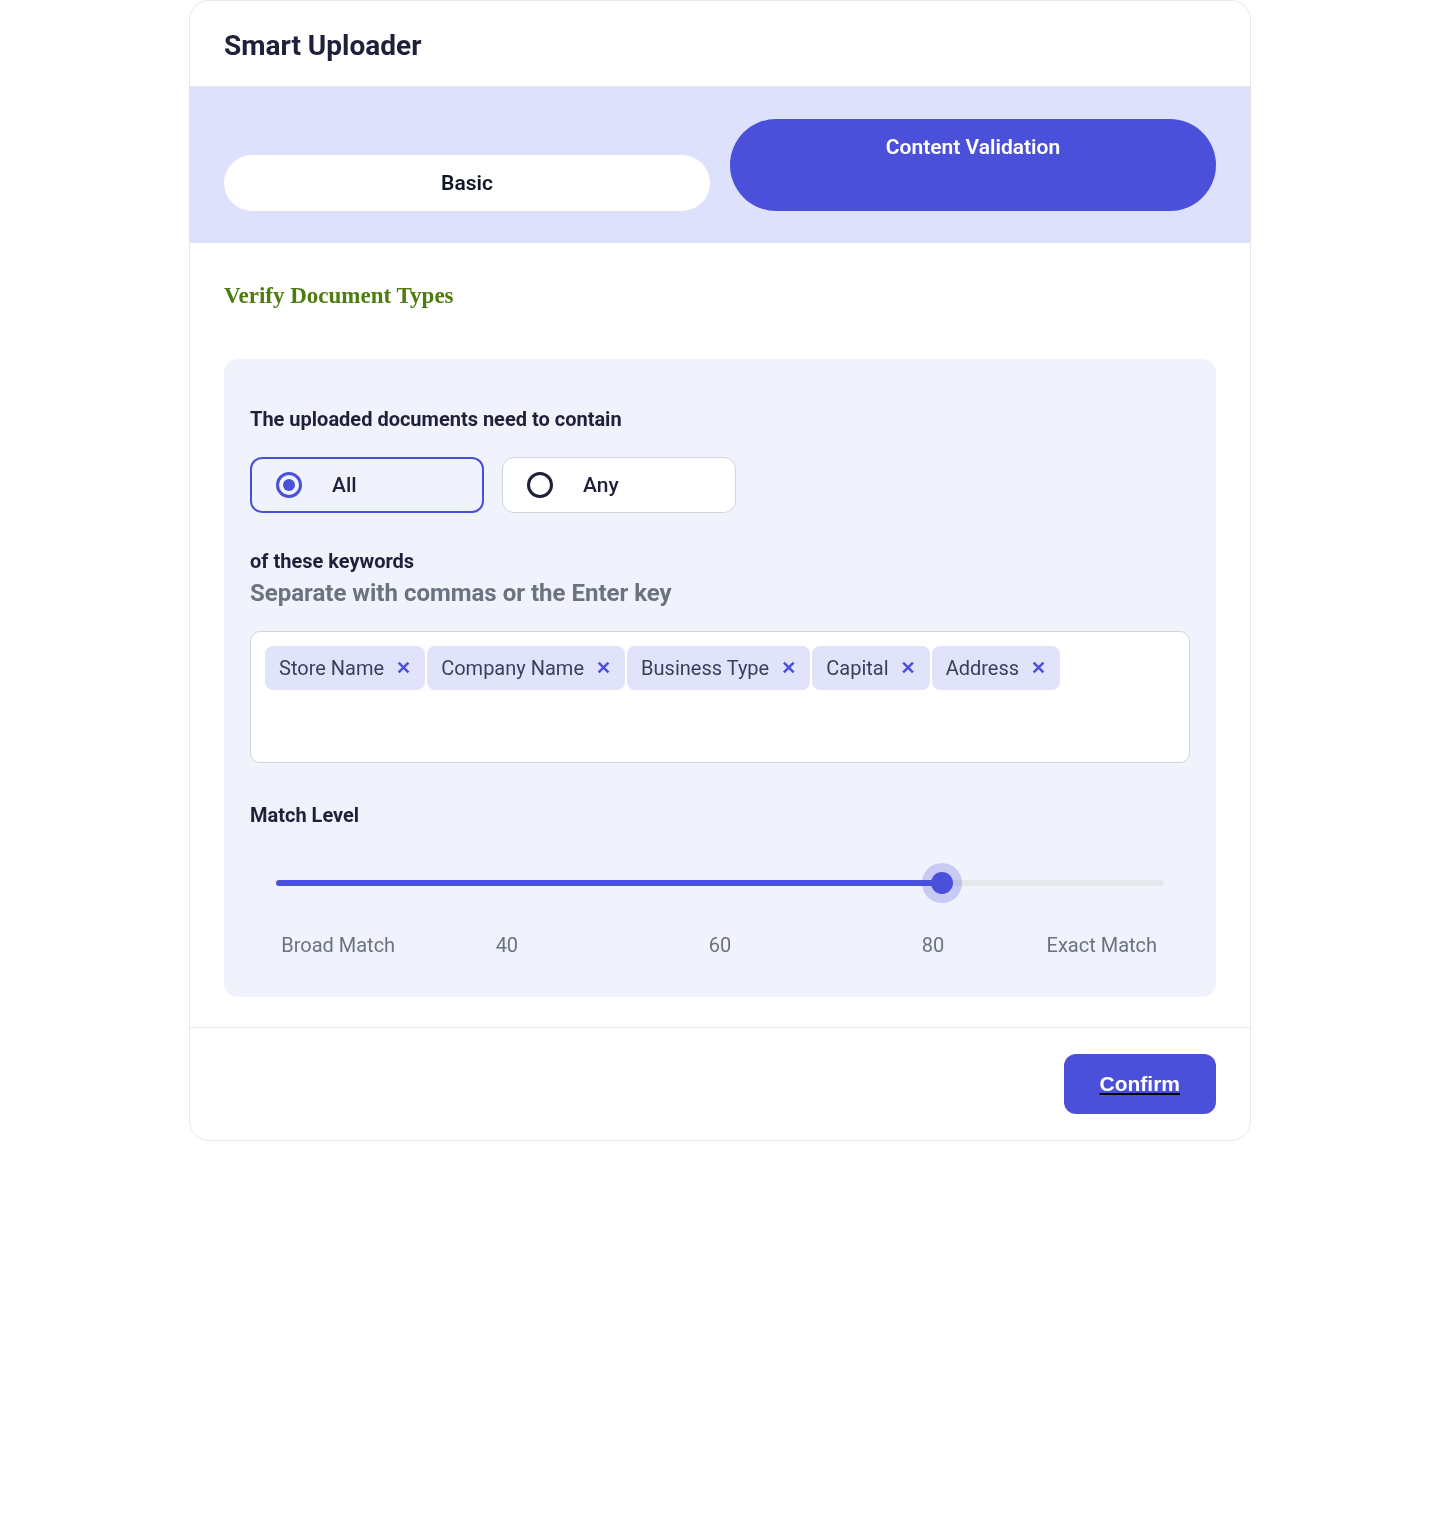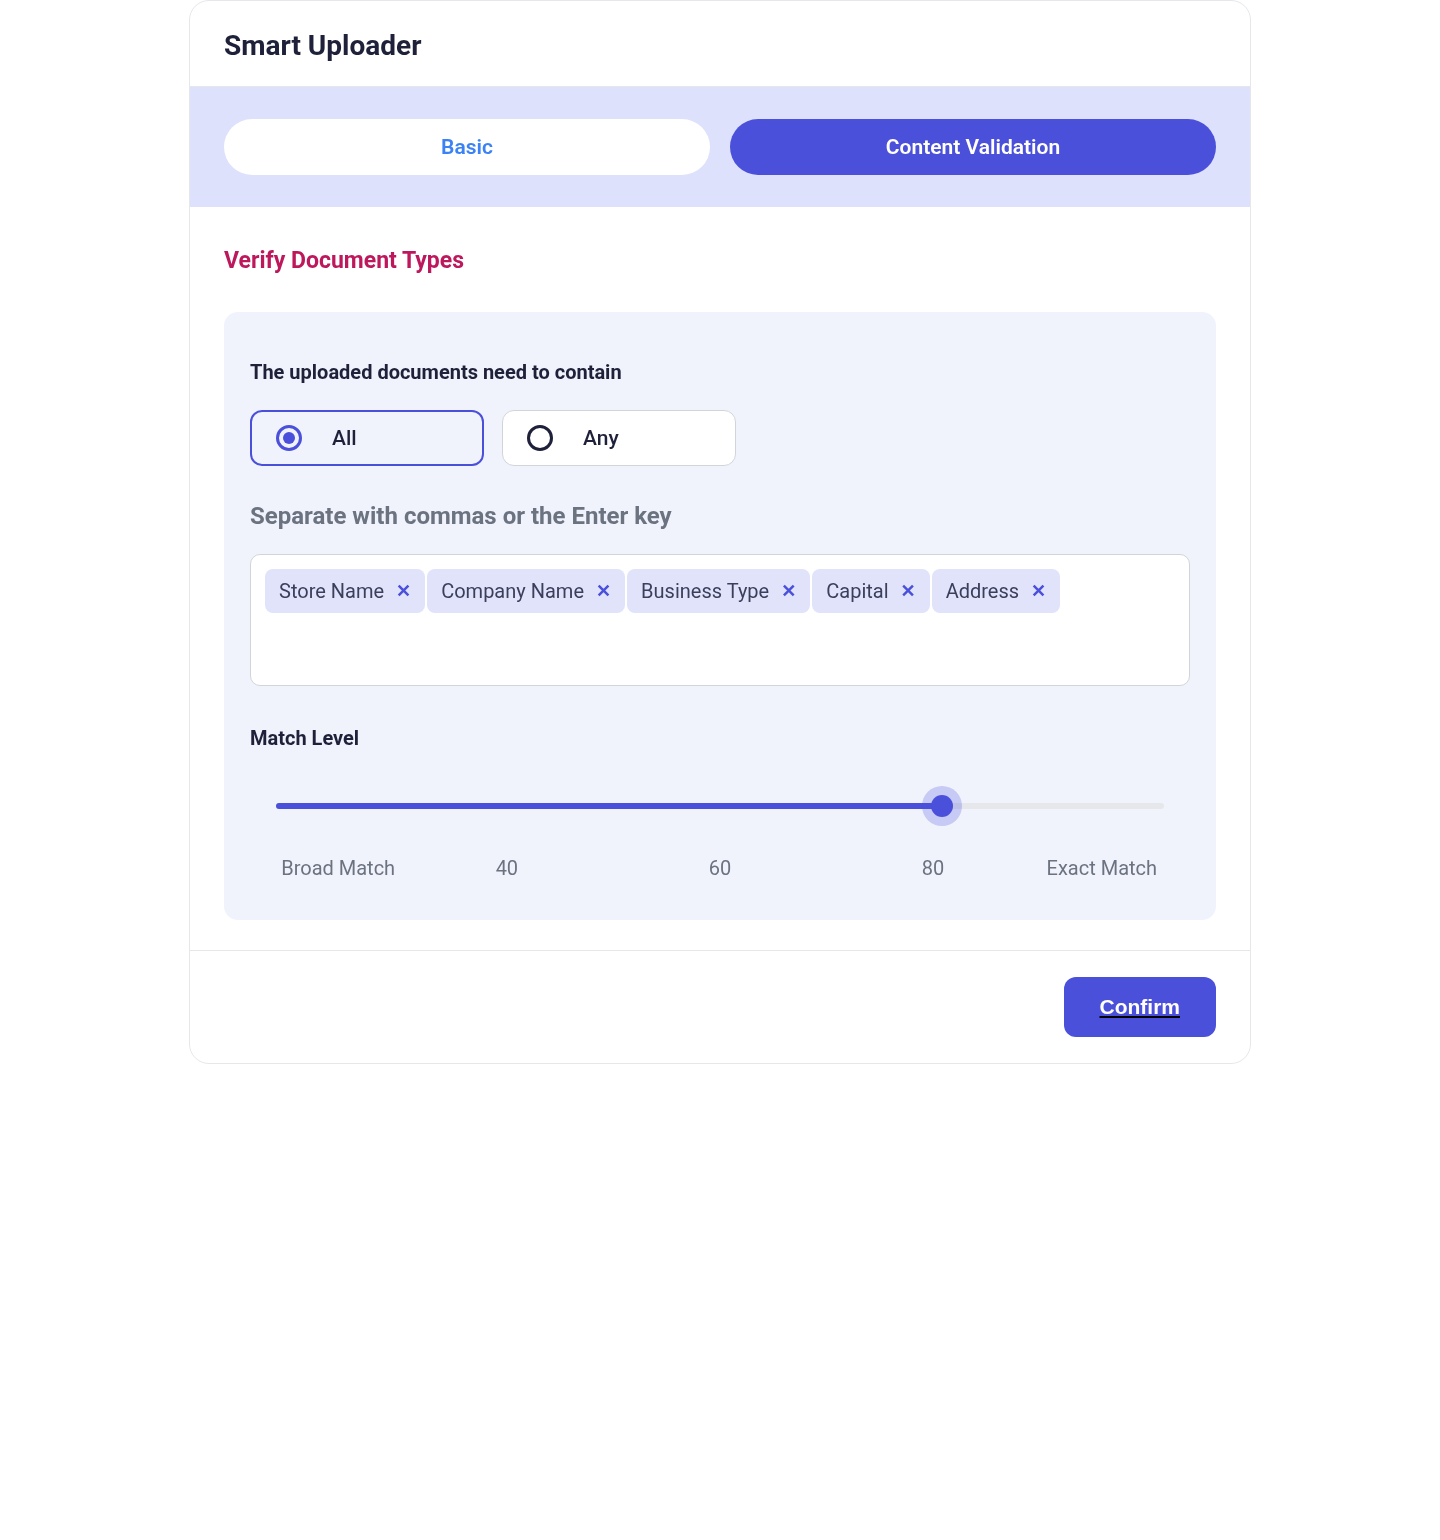--- a/index.html
+++ b/index.html
@@ -34,34 +34,36 @@
       flex: 1;
       text-align: center;
       padding: 16px 0;
       border-radius: 999px;
       font-size: 21px;
       font-weight: 600;
       cursor: pointer;
     }
     .tab.inactive {
       background: #fff;
-      color: #3b82f6;
+      color: #0f172a;
+      margin-top: 36px;
     }
     .tab.active {
       background: #4b50da;
       color: #fff;
     }
     .content {
       padding: 40px 34px 30px;
     }
     .section-title {
       font-size: 23px;
       font-weight: 700;
-      color: #be185d;
-      margin-bottom: 38px;
+      color: #4d7c0f;
+      margin-bottom: 50px;
+      font-family: Liberation Serif, serif;
     }
     .panel {
       background: #f1f3fc;
       border-radius: 14px;
       padding: 48px 26px 40px;
     }
     .field-label {
       font-size: 20px;
       font-weight: 700;
       color: #1e2139;
@@ -261,20 +263,21 @@
               <span class="radio-inner"></span>
             </span>
           <span class="option-label">All</span>
         </div>
         <div class="option unselected">
           <span class="radio-outer"></span>
           <span class="option-label">Any</span>
         </div>
       </div>
 
+      <div class="sub-label">of these keywords</div>
       <div class="hint">Separate with commas or the Enter key</div>
 
       <div class="tag-input">
         <div class="tag">
           <span>Store Name</span>
           <span class="tag-x">✕</span>
         </div>
         <div class="tag">
           <span>Company Name</span>
           <span class="tag-x">✕</span>

